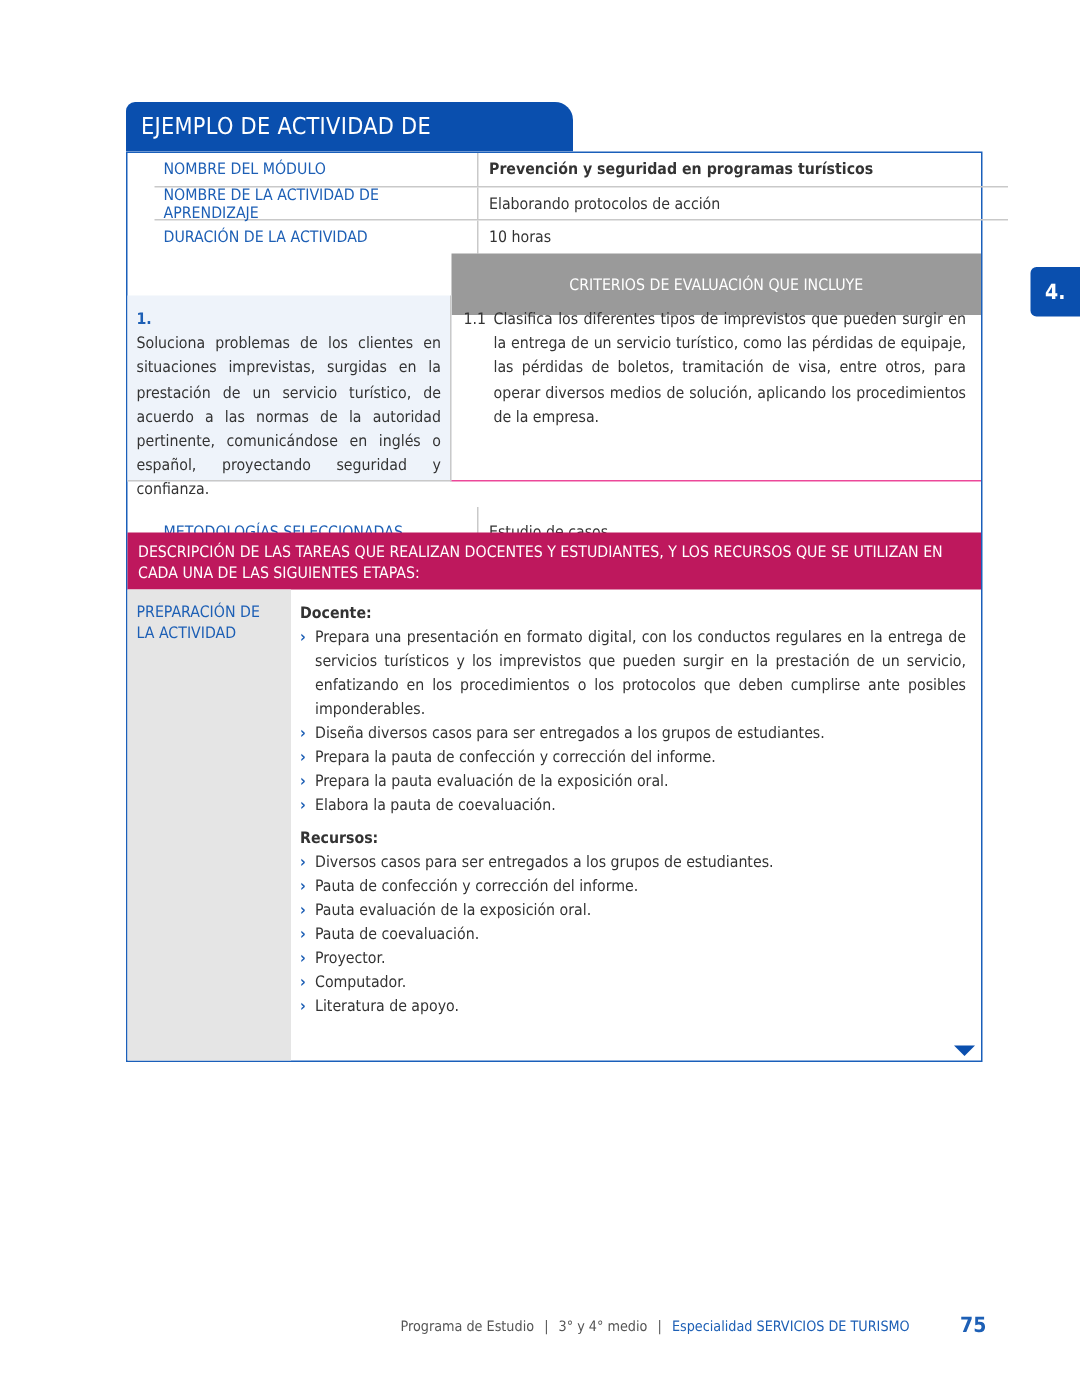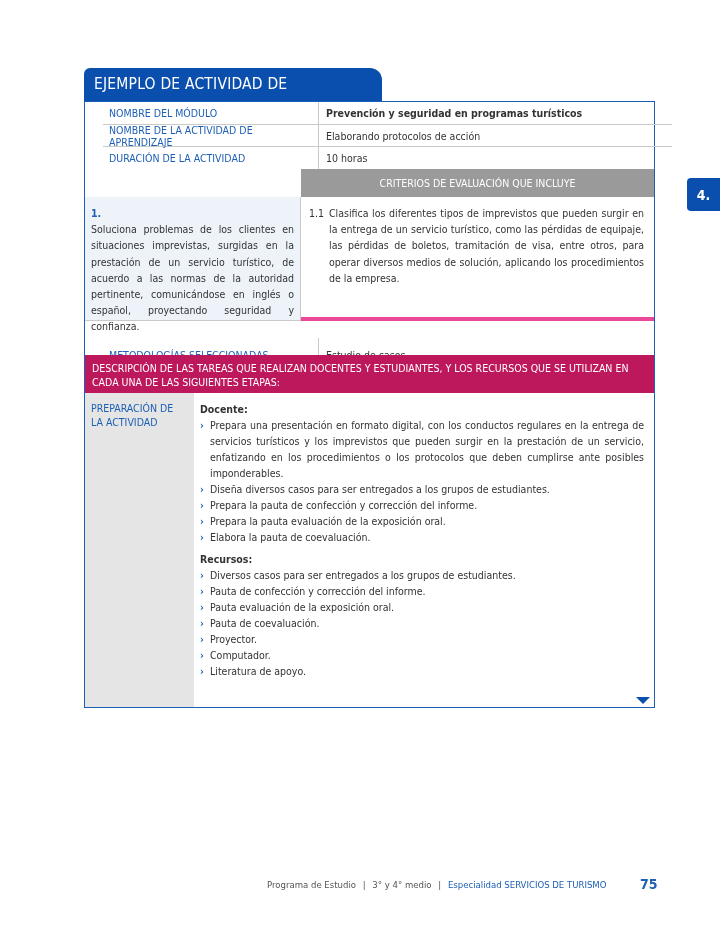--- a/index.html
+++ b/index.html
@@ -12,27 +12,27 @@
   .card { position:absolute; left:84px; top:101px; width:571px; height:607px;
           border:1.5px solid #1a5fba; box-sizing:border-box; background:#fff; }
   .row { position:absolute; left:0; width:100%; box-sizing:border-box;
          border-bottom:1px solid #c9c9c9; font-size:10.5px;margin-left:18px; }
   .row .l { position:absolute; left:0; top:0; bottom:0; width:216px; border-right:1px solid #c9c9c9;
             color:#1d5fb5; padding-left:6px; box-sizing:border-box; display:flex; align-items:center; }
   .row .r { position:absolute; left:216px; top:0; bottom:0; right:0; padding-left:7px;
             box-sizing:border-box; display:flex; align-items:center; color:#333; }
   .hdr-l { position:absolute; top:67px; left:0; width:216px; height:28px; background:#0a4fae;
            color:#fff; font-size:10.5px; display:flex; align-items:center; justify-content:center; }
-  .hdr-r { position:absolute; top:67px; left:216px; right:0; height:28px; background:#9a9a9a;
+  .hdr-r { position:absolute; top:67px; left:216px; right:0; height:41px; background:#9a9a9a;
            color:#fff; font-size:10.5px; display:flex; align-items:center; justify-content:center; }
   .ap { position:absolute; top:95px; left:0; width:216px; height:124px; background:#eef3fa;
         border-right:1px solid #c9c9c9; border-bottom:1px solid #c9c9c9; box-sizing:border-box;
         padding:8px 6px; font-size:10.5px; line-height:16.2px; text-align:justify; }
   .ap .num { color:#1d5fb5; font-weight:bold; }
-  .cr { position:absolute; top:95px; left:216px; right:0; height:124px; border-bottom:4px solid #ec4899;
+  .cr { position:absolute; top:95px; left:216px; right:0; height:124px; border-bottom:1px solid #ec4899;
         box-sizing:border-box; padding:8px 10px 0 8px; font-size:10.5px; line-height:16.2px; }
   .cr .crnum { position:absolute; left:8px; top:8px; }
   .cr .crtxt { margin-left:20px; text-align:justify; }
   .desc { position:absolute; top:253px; left:0; right:0; height:38px; background:#be185d; color:#fff;
           font-size:10.5px; line-height:14px; padding:6px 7px; box-sizing:border-box; }
   .prep-l { position:absolute; top:291px; left:0; width:109px; bottom:0; background:#e5e5e5;
             color:#1d5fb5; font-size:10.5px; line-height:14px; padding:8px 6px; box-sizing:border-box; }
   .prep-r { position:absolute; top:291px; left:109px; right:0; bottom:0; padding:8px 10px 0 6px;
             box-sizing:border-box; font-size:10.5px; line-height:16px; }
   .sec-title { font-weight:bold; color:#333; }

